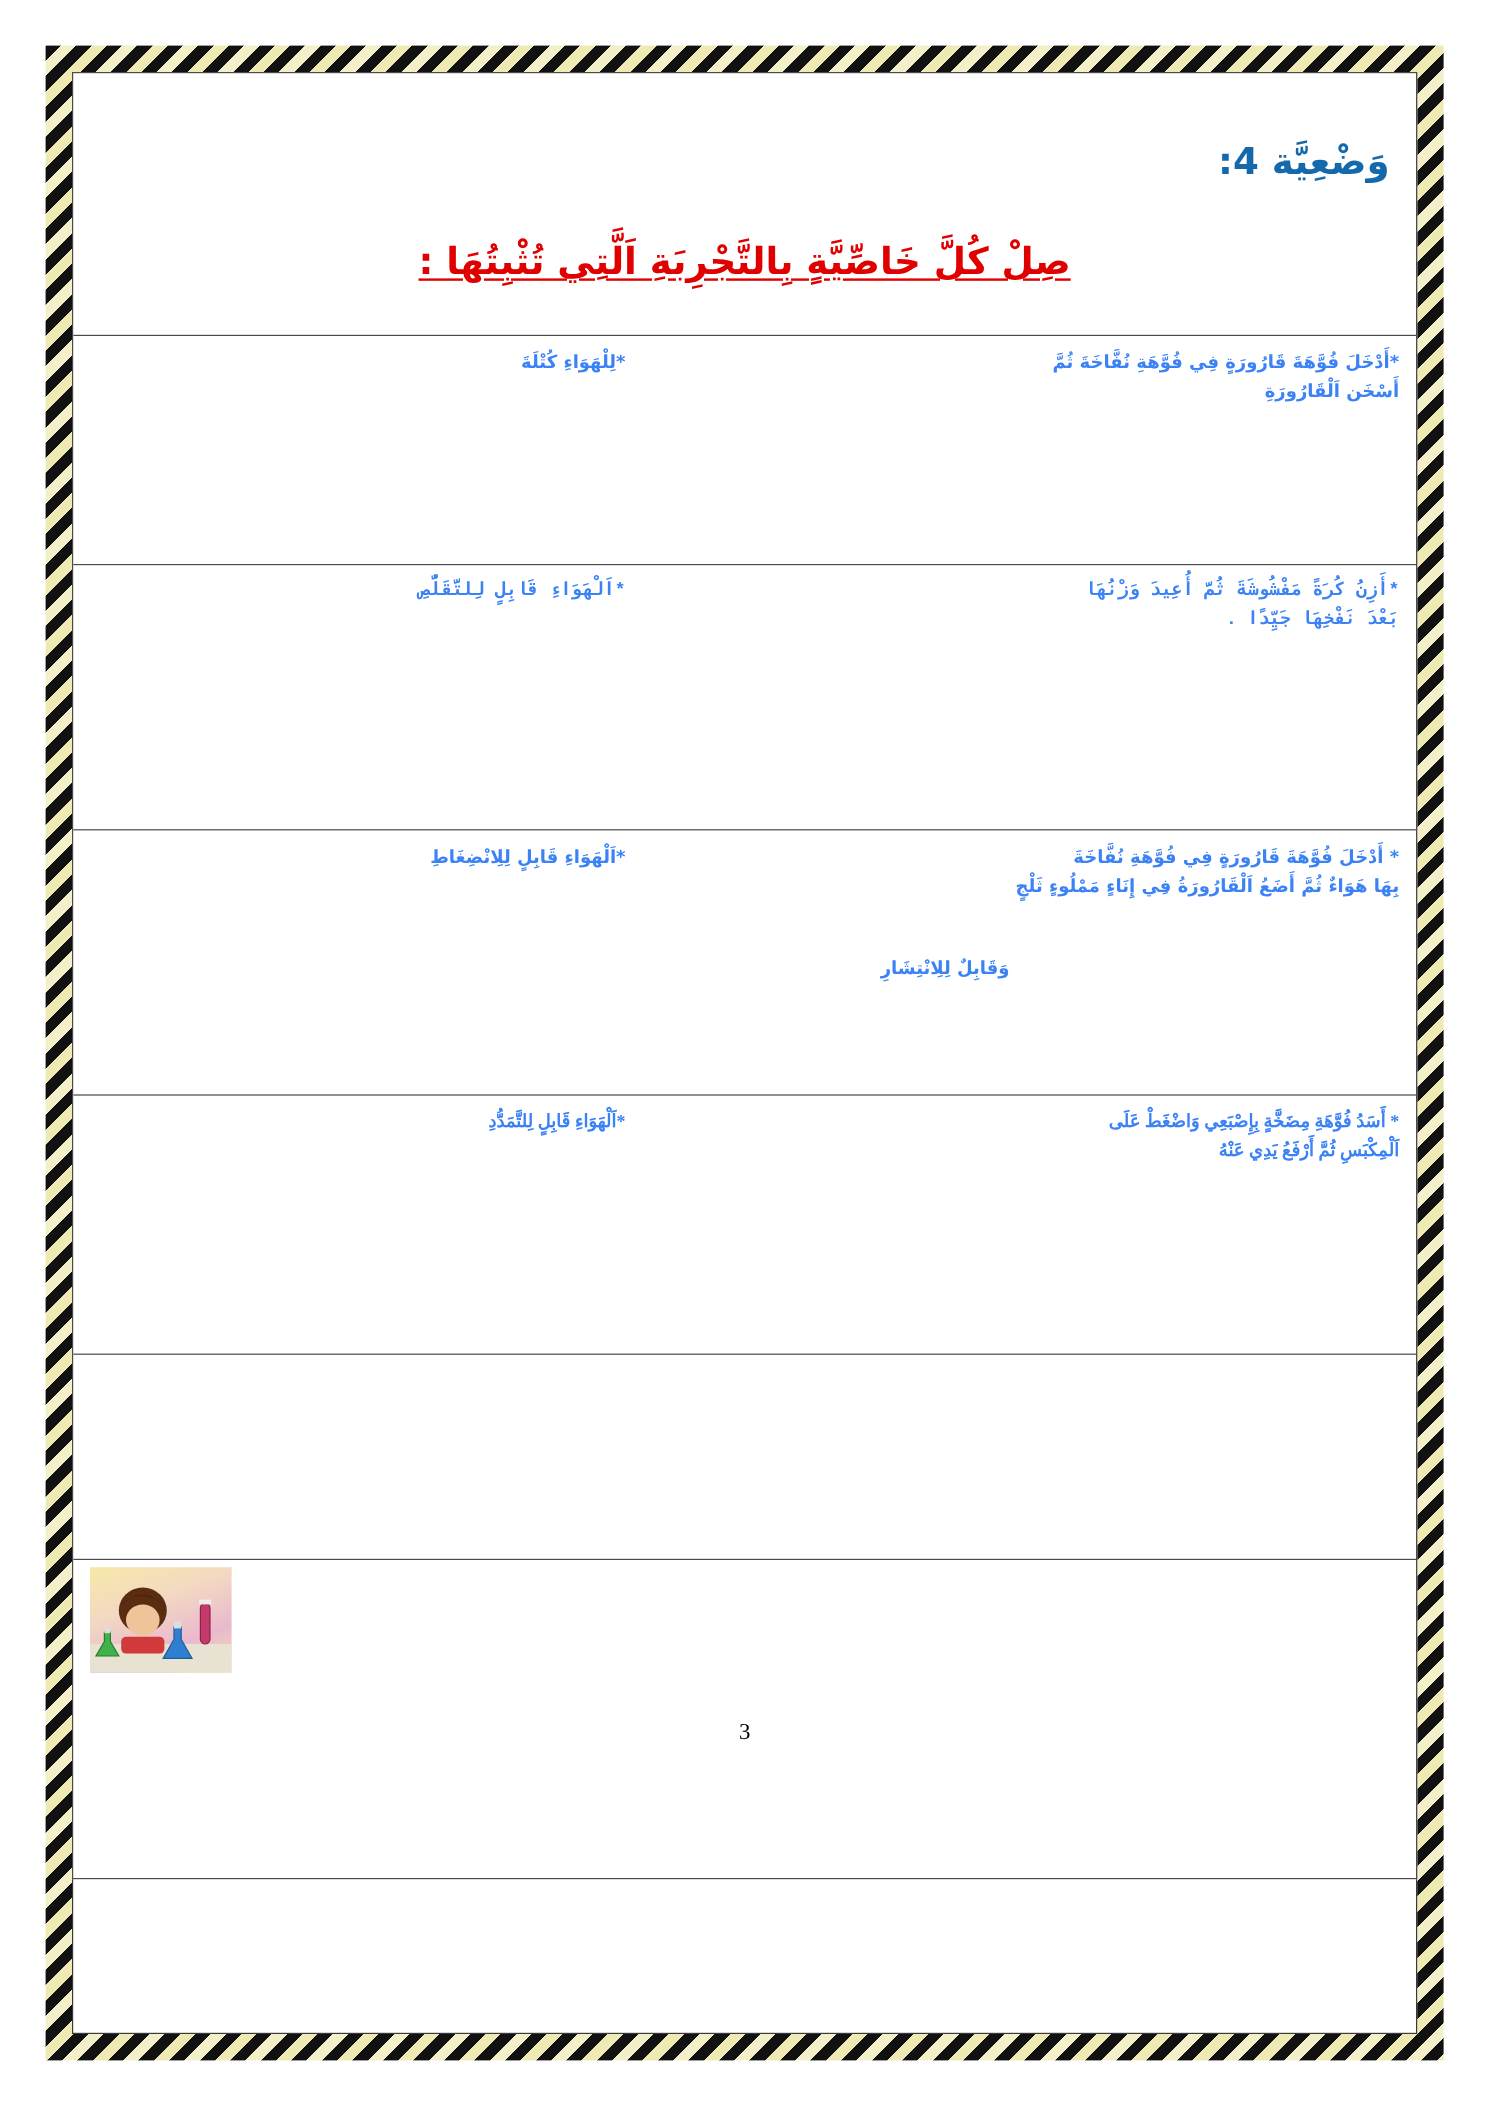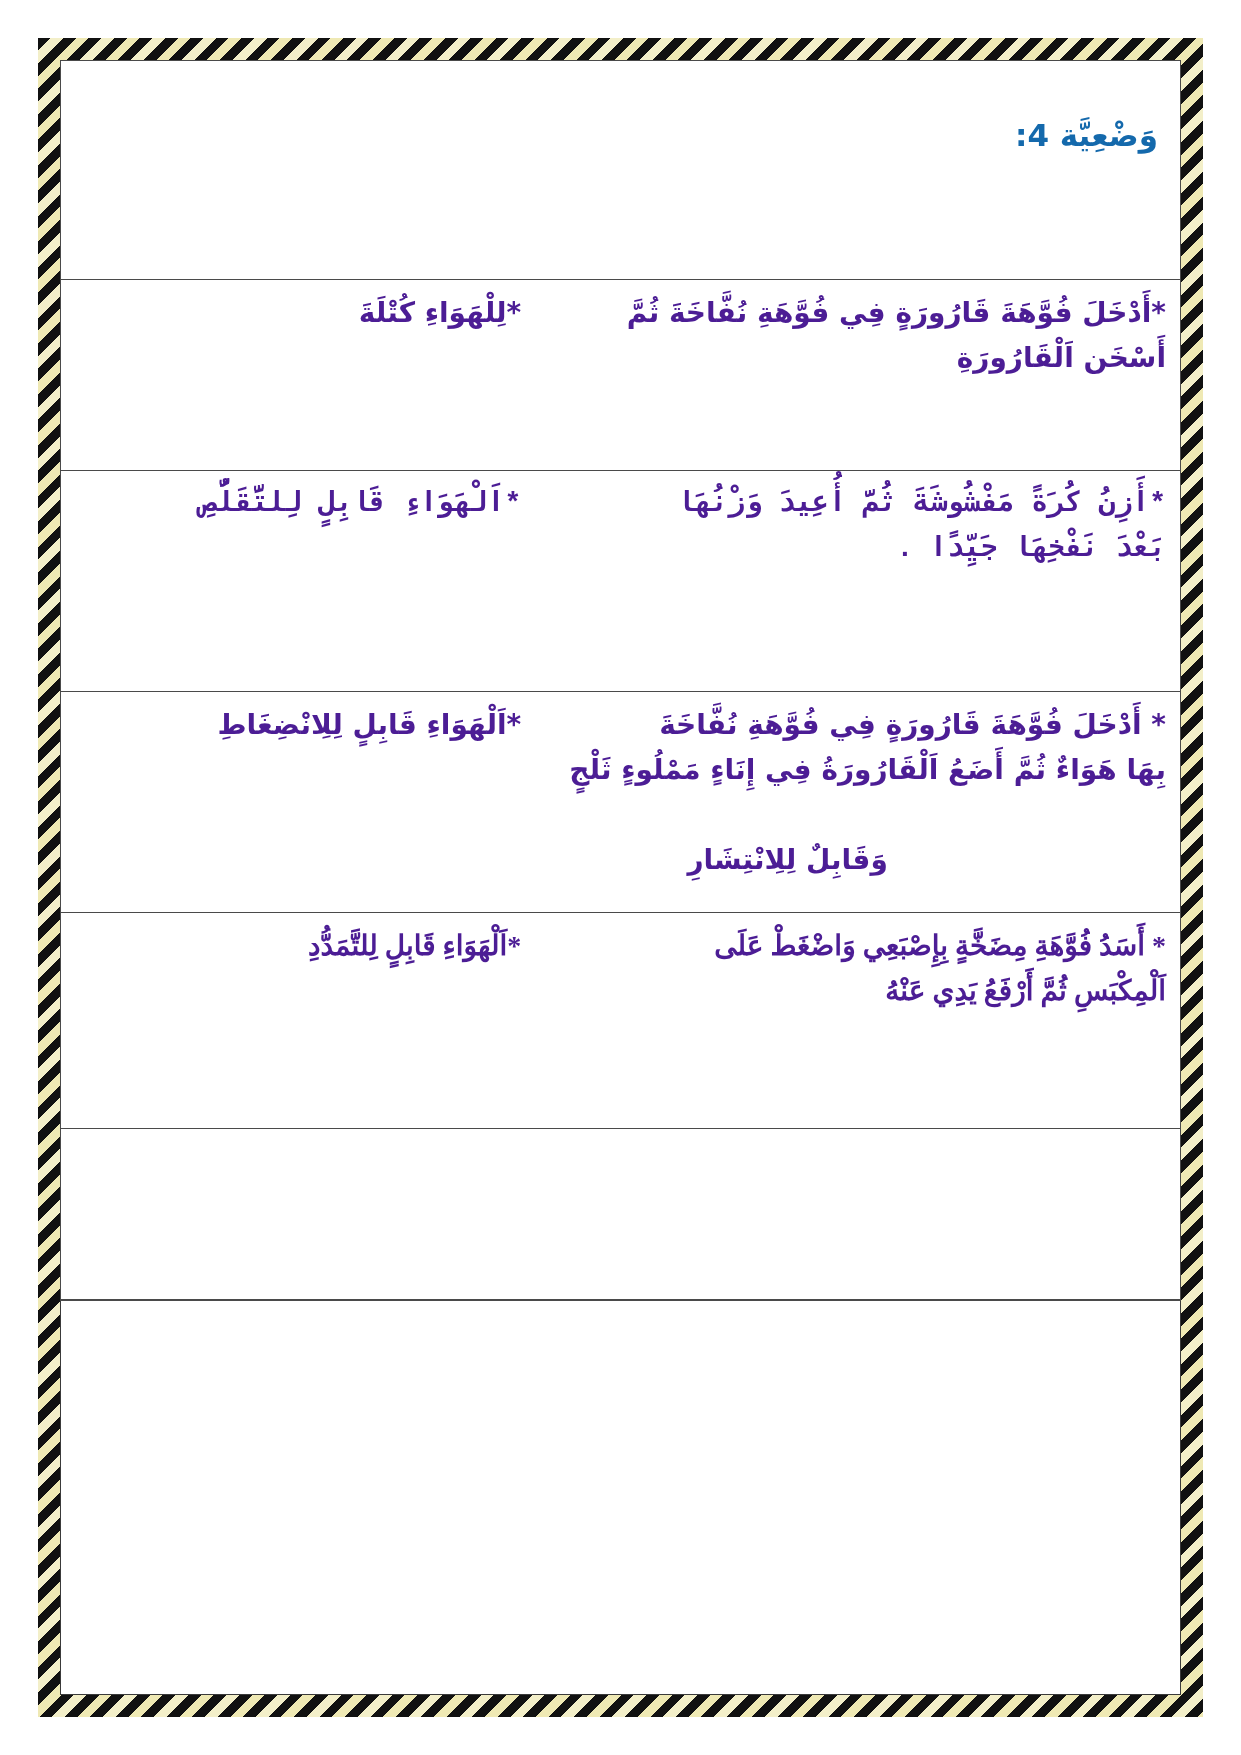--- a/index.html
+++ b/index.html
@@ -50,21 +50,21 @@
     border: 1px solid #3a3a3a;
     box-sizing: border-box;
   }
 
   
   .content-frame {
     position: absolute;
     left: 60px;
     top: 60px;
     width: 1121px;
-    height: 1241px;
+    height: 1506px;
     box-sizing: border-box;
     border: 1px solid #4a4a4a;
     background: #ffffff;
     overflow: hidden;
   }
 
   
   .situation-title {
     position: absolute;
     right: 22px;
@@ -104,23 +104,23 @@
     border-collapse: collapse;
     width: 100%;
     direction: rtl;
     table-layout: fixed;
   }
   .match-table td {
     border-top: 1px solid #4a4a4a;
     border-bottom: 1px solid #4a4a4a;
     vertical-align: top;
     padding: 10px 14px 10px 14px;
-    font-size: 28px;
+    font-size: 15px;
     line-height: 1.62;
-    color: #4c1d95;
+    color: #3b82f6;
     font-weight: 700;
     margin-left: 26px;
   }
   .match-table tr td { border-left: none; border-right: none; }
 
   .col-prop  { width: 42%; text-align: right; padding-right: 22px; }
   .col-exp   { width: 58%; text-align: right; padding-right: 10px; }
 
   .r1 td { height: 170px; }
   .r2 td { height: 200px; font-family: Liberation Mono, monospace; }
@@ -167,20 +167,23 @@
 <div class="page">
 
   <div class="deco-frame">
     <div class="deco-inner-white"></div>
   </div>
 
   <div class="content-frame">
 
     <div class="situation-title">وَضْعِيَّة 4:</div>
 
+    <div class="instruction">
+      <span class="u">صِلْ كُلَّ خَاصِّيَّةٍ بِالتَّجْرِبَةِ اَلَّتِي تُثْبِتُهَا :</span>
+    </div>
 
     <table class="match-table">
       <tbody>
         <tr class="r1">
           <td class="col-exp">
             <span class="exp-line">*أَدْخَلَ فُوَّهَةَ قَارُورَةٍ فِي فُوَّهَةِ نُفَّاخَةَ ثُمَّ</span>
             <span class="exp-line">أَسْخَن اَلْقَارُورَةِ</span>
           </td>
           <td class="col-prop">
             <span class="prop-line">*لِلْهَوَاءِ كُتْلَةَ</span>

